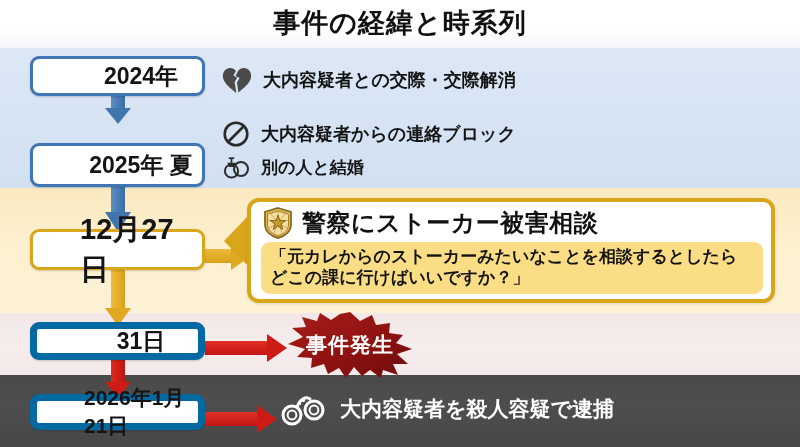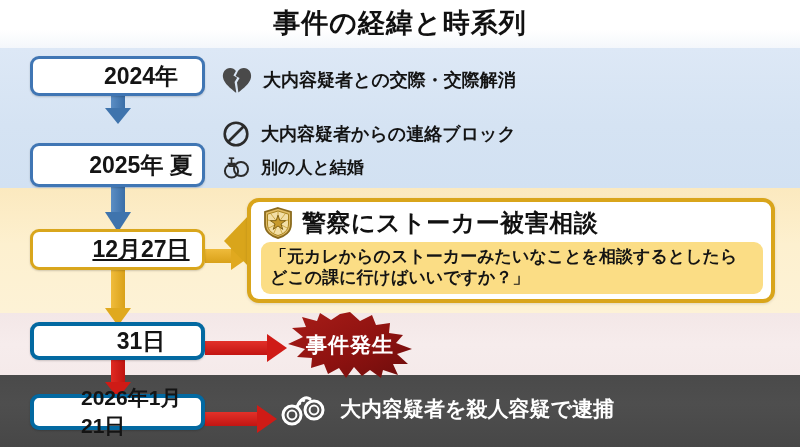--- a/index.html
+++ b/index.html
@@ -63,25 +63,25 @@
     align-items: center;
     justify-content: center;
     font-weight: bold;
     color: #141414;
     box-shadow: 0 1px 2px rgba(0,0,0,0.18);
     z-index: 6;
     padding-left: 47px;
   }
   .db-blue  { border: 3px solid #4076b4; }
   .db-gold  { border: 3px solid #d9a61c; }
-  .db-red   { border: 4px solid #0369a1; }
+  .db-red   { border: 7px solid #0369a1; }
 
   #box-2024   { left: 30px;  top: 56px;  width: 175px; height: 40px; font-size: 23px; }
   #box-2025   { left: 30px;  top: 120px; width: 175px; height: 44px; font-size: 23px; margin-top: 23px; }
-  #box-1227   { left: 30px;  top: 229px; width: 175px; height: 41px; font-size: 23px; text-decoration: underline; }
+  #box-1227   { left: 30px;  top: 229px; width: 175px; height: 41px; font-size: 29px; }
   #box-31     { left: 30px;  top: 322px; width: 175px; height: 38px; font-size: 23px; }
   #box-20260121 { left: 30px; top: 394px; width: 175px; height: 36px; font-size: 21px; }
 
   
   .v-arrow { position: absolute; z-index: 4; }
   .v-arrow .shaft { position: absolute; left: 50%; top: 0; transform: translateX(-50%); }
   .v-arrow .head {
     position: absolute; left: 50%; bottom: 0; transform: translateX(-50%);
     width: 0; height: 0; border-left: 13px solid transparent; border-right: 13px solid transparent;
   }

